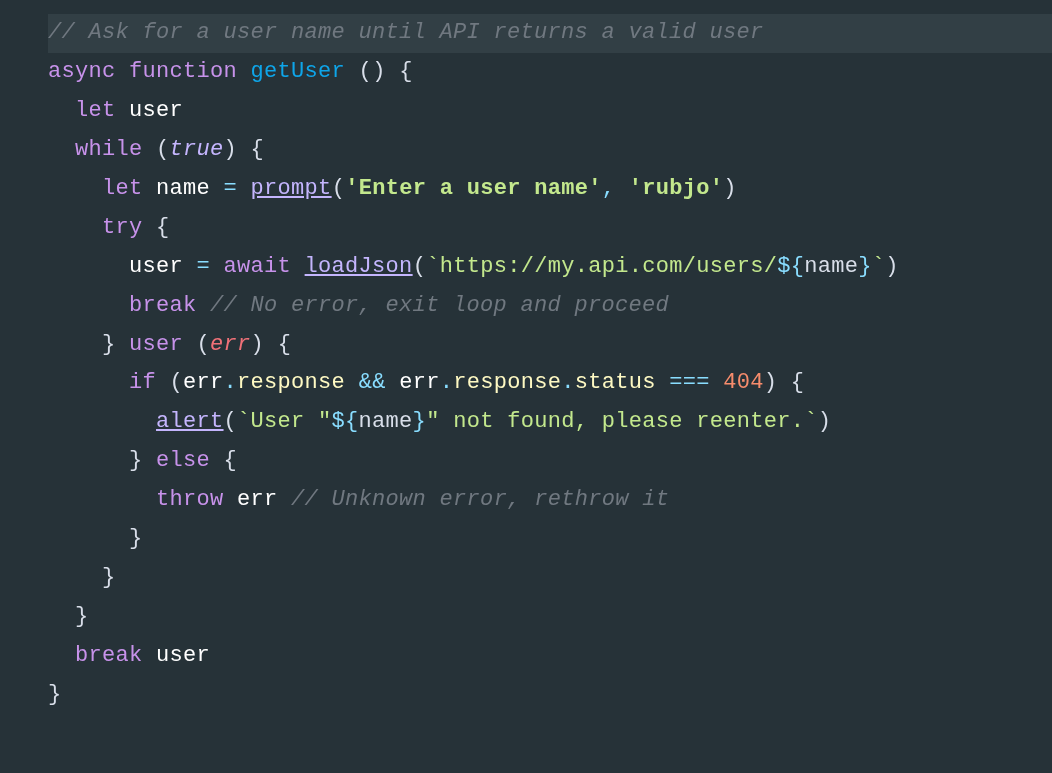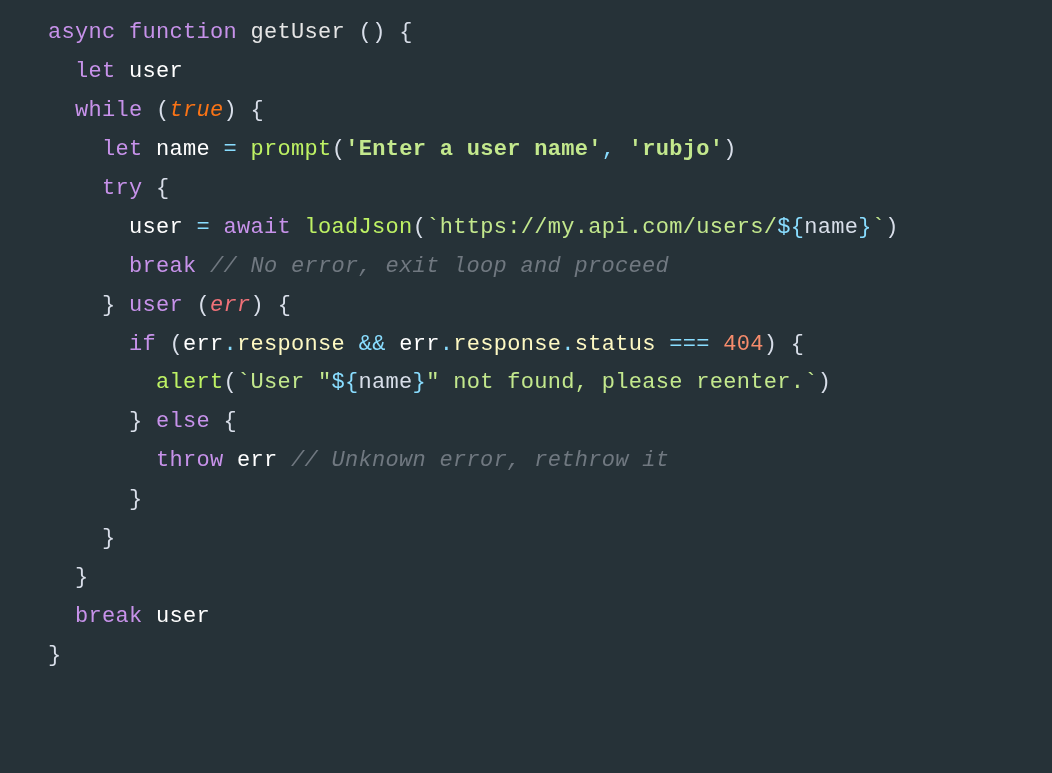--- a/index.html
+++ b/index.html
@@ -19,40 +19,40 @@
     padding-left: 48px;
     letter-spacing: 0.3px;
   }
   .highlight-line {
     background: rgba(120, 140, 150, 0.15);
     display: block;
     width: 100%;
   }
   .comment { color: #707880; font-style: italic; }
   .keyword { color: #c792ea; }
-  .func-name { color: #e5e5e5; }
-  .func-call { color: #bef264; }
+  .func-name { color: #0ea5e9; }
+  .func-call { color: #c4b5fd; text-decoration: underline; }
   .variable { color: #ffffff; }
   .param { color: #f07178; font-style: italic; }
-  .const { color: #f97316; font-style: italic; }
+  .const { color: #c4b5fd; font-style: italic; }
   .operator { color: #89ddff; }
   .paren { color: #d8dee9; }
   .brace { color: #d8dee9; }
   .bracket { color: #89ddff; }
   .string { color: #c3e88d; font-weight: bold; }
   .number { color: #f78c6c; }
   .dot { color: #89ddff; }
   .prop { color: #fef9c3; }
   .templ { color: #c3e88d; }
   .templ-interp { color: #d8dee9; }
 </style>
 </head>
 <body>
 
-<div class="code-block"><span><span class="keyword">async</span> <span class="keyword">function</span> <span class="func-name">getUser</span> <span class="paren">(</span><span class="paren">)</span> <span class="brace">{</span></span>
+<div class="code-block"><span class="highlight-line"><span class="comment">// Ask for a user name until API returns a valid user</span></span><span><span class="keyword">async</span> <span class="keyword">function</span> <span class="func-name">getUser</span> <span class="paren">(</span><span class="paren">)</span> <span class="brace">{</span></span>
 <span>  <span class="keyword">let</span> <span class="variable">user</span></span>
 <span>  <span class="keyword">while</span> <span class="paren">(</span><span class="const">true</span><span class="paren">)</span> <span class="brace">{</span></span>
 <span>    <span class="keyword">let</span> <span class="variable">name</span> <span class="operator">=</span> <span class="func-call">prompt</span><span class="paren">(</span><span class="string">'Enter a user name'</span><span class="operator">,</span> <span class="string">'rubjo'</span><span class="paren">)</span></span>
 <span>    <span class="keyword">try</span> <span class="brace">{</span></span>
 <span>      <span class="variable">user</span> <span class="operator">=</span> <span class="keyword">await</span> <span class="func-call">loadJson</span><span class="paren">(</span><span class="templ">`https://my.api.com/users/</span><span class="bracket">${</span><span class="templ-interp">name</span><span class="bracket">}</span><span class="templ">`</span><span class="paren">)</span></span>
 <span>      <span class="keyword">break</span> <span class="comment">// No error, exit loop and proceed</span></span>
 <span>    <span class="brace">}</span> <span class="keyword">user</span> <span class="paren">(</span><span class="param">err</span><span class="paren">)</span> <span class="brace">{</span></span>
 <span>      <span class="keyword">if</span> <span class="paren">(</span><span class="variable">err</span><span class="dot">.</span><span class="prop">response</span> <span class="operator">&amp;&amp;</span> <span class="variable">err</span><span class="dot">.</span><span class="prop">response</span><span class="dot">.</span><span class="prop">status</span> <span class="operator">===</span> <span class="number">404</span><span class="paren">)</span> <span class="brace">{</span></span>
 <span>        <span class="func-call">alert</span><span class="paren">(</span><span class="templ">`User "</span><span class="bracket">${</span><span class="templ-interp">name</span><span class="bracket">}</span><span class="templ">" not found, please reenter.`</span><span class="paren">)</span></span>
 <span>      <span class="brace">}</span> <span class="keyword">else</span> <span class="brace">{</span></span>

